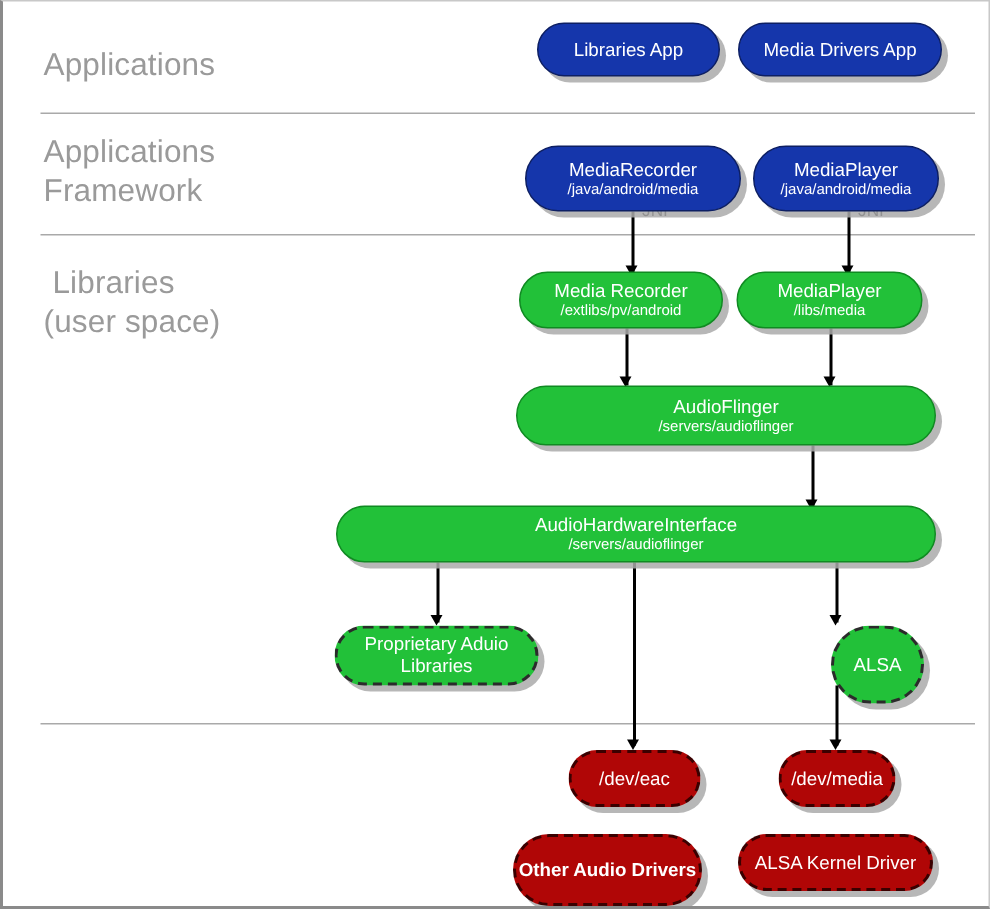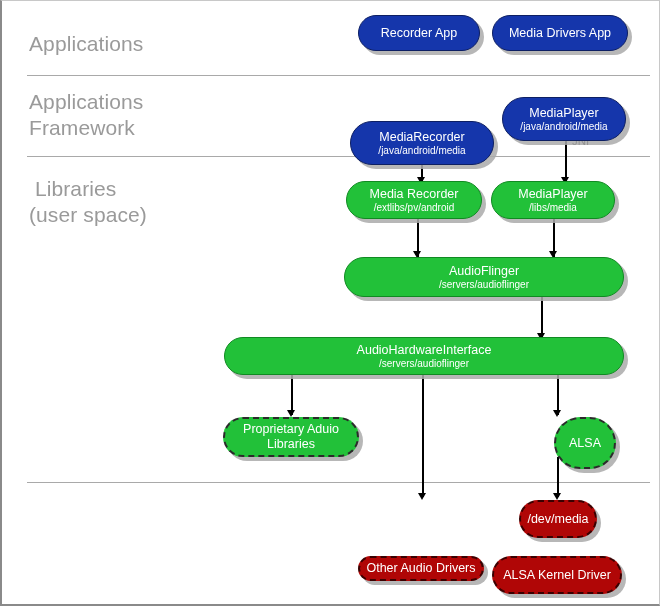--- a/index.html
+++ b/index.html
@@ -144,28 +144,28 @@
   <div class="conn" style="left:420px; top:374px; height:122px;"></div>
   <div class="arrow" style="left:416px; top:492px;"></div>
 
   <div class="conn" style="left:555px; top:374px; height:40px;"></div>
   <div class="arrow" style="left:551px; top:409px;"></div>
 
   <div class="conn" style="left:555px; top:456px; height:40px;"></div>
   <div class="arrow" style="left:551px; top:492px;"></div>
 
   <div class="node blue" style="left:356px; top:14px; width:122px; height:36px;">
-    <span class="ttl">Recorder App</span>
+    <span class="ttl">Libraries App</span>
   </div>
 
   <div class="node blue" style="left:490px; top:14px; width:136px; height:36px;">
     <span class="ttl">Media Drivers App</span>
   </div>
 
-  <div class="node blue" style="left:348px; top:96px; width:144px; height:44px;margin-top:24px;">
+  <div class="node blue" style="left:348px; top:96px; width:144px; height:44px;">
     <span class="ttl">MediaRecorder</span>
     <span class="sub">/java/android/media</span>
   </div>
 
   <div class="node blue" style="left:500px; top:96px; width:124px; height:44px;">
     <span class="ttl">MediaPlayer</span>
     <span class="sub">/java/android/media</span>
   </div>
 
   <div class="node green" style="left:344px; top:180px; width:136px; height:38px;">
@@ -190,26 +190,29 @@
 
   <div class="node green-dashed" style="left:221px; top:416px; width:136px; height:40px;">
     <span class="ttl">Proprietary Aduio</span>
     <span class="ttl">Libraries</span>
   </div>
 
   <div class="node green-dashed" style="left:552px; top:416px; width:62px; height:52px;">
     <span class="ttl">ALSA</span>
   </div>
 
+  <div class="node red-dashed" style="left:377px; top:499px; width:88px; height:38px;">
+    <span class="ttl">/dev/eac</span>
+  </div>
 
   <div class="node red-dashed" style="left:517px; top:499px; width:78px; height:38px;">
     <span class="ttl">/dev/media</span>
   </div>
 
-  <div class="node red-dashed" style="left:356px; top:555px; width:126px; height:25px;">
+  <div class="node red-dashed" style="left:340px; top:555px; width:126px; height:48px;font-weight:bold;">
     <span class="ttl">Other Audio Drivers</span>
   </div>
 
   <div class="node red-dashed" style="left:490px; top:555px; width:130px; height:38px;">
     <span class="ttl">ALSA Kernel Driver</span>
   </div>
 
 </div>
 
 </body></html>

